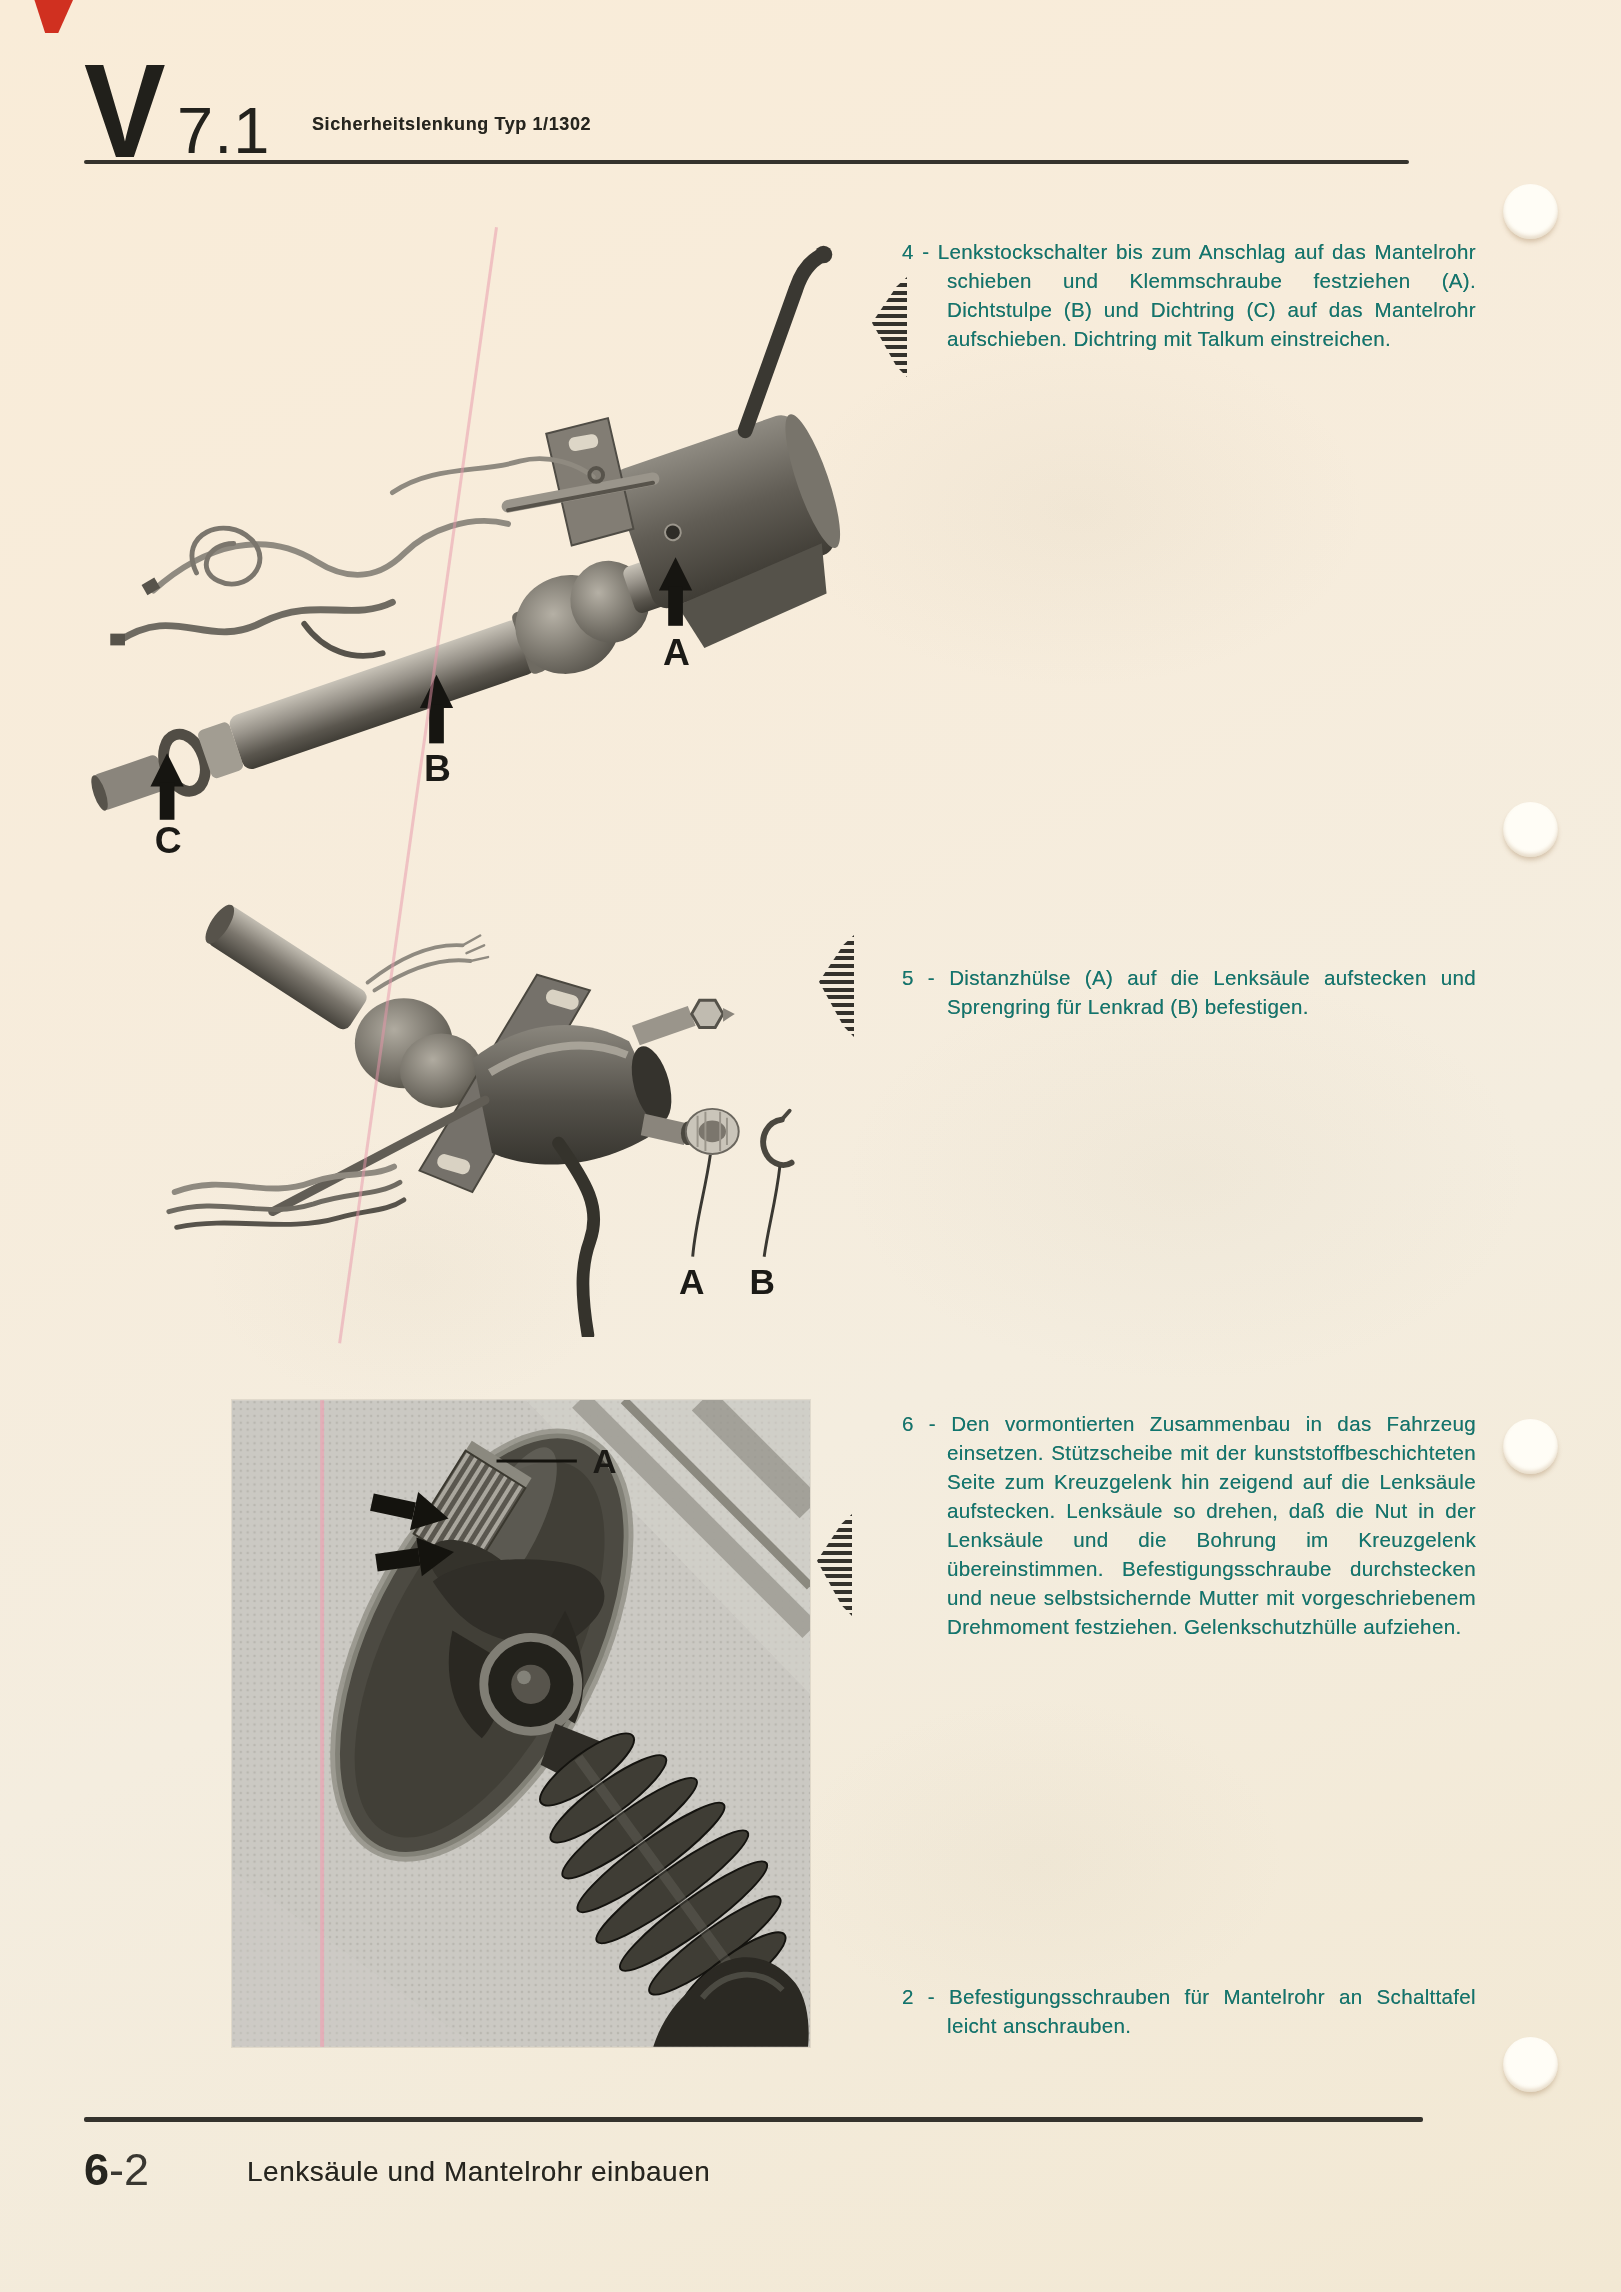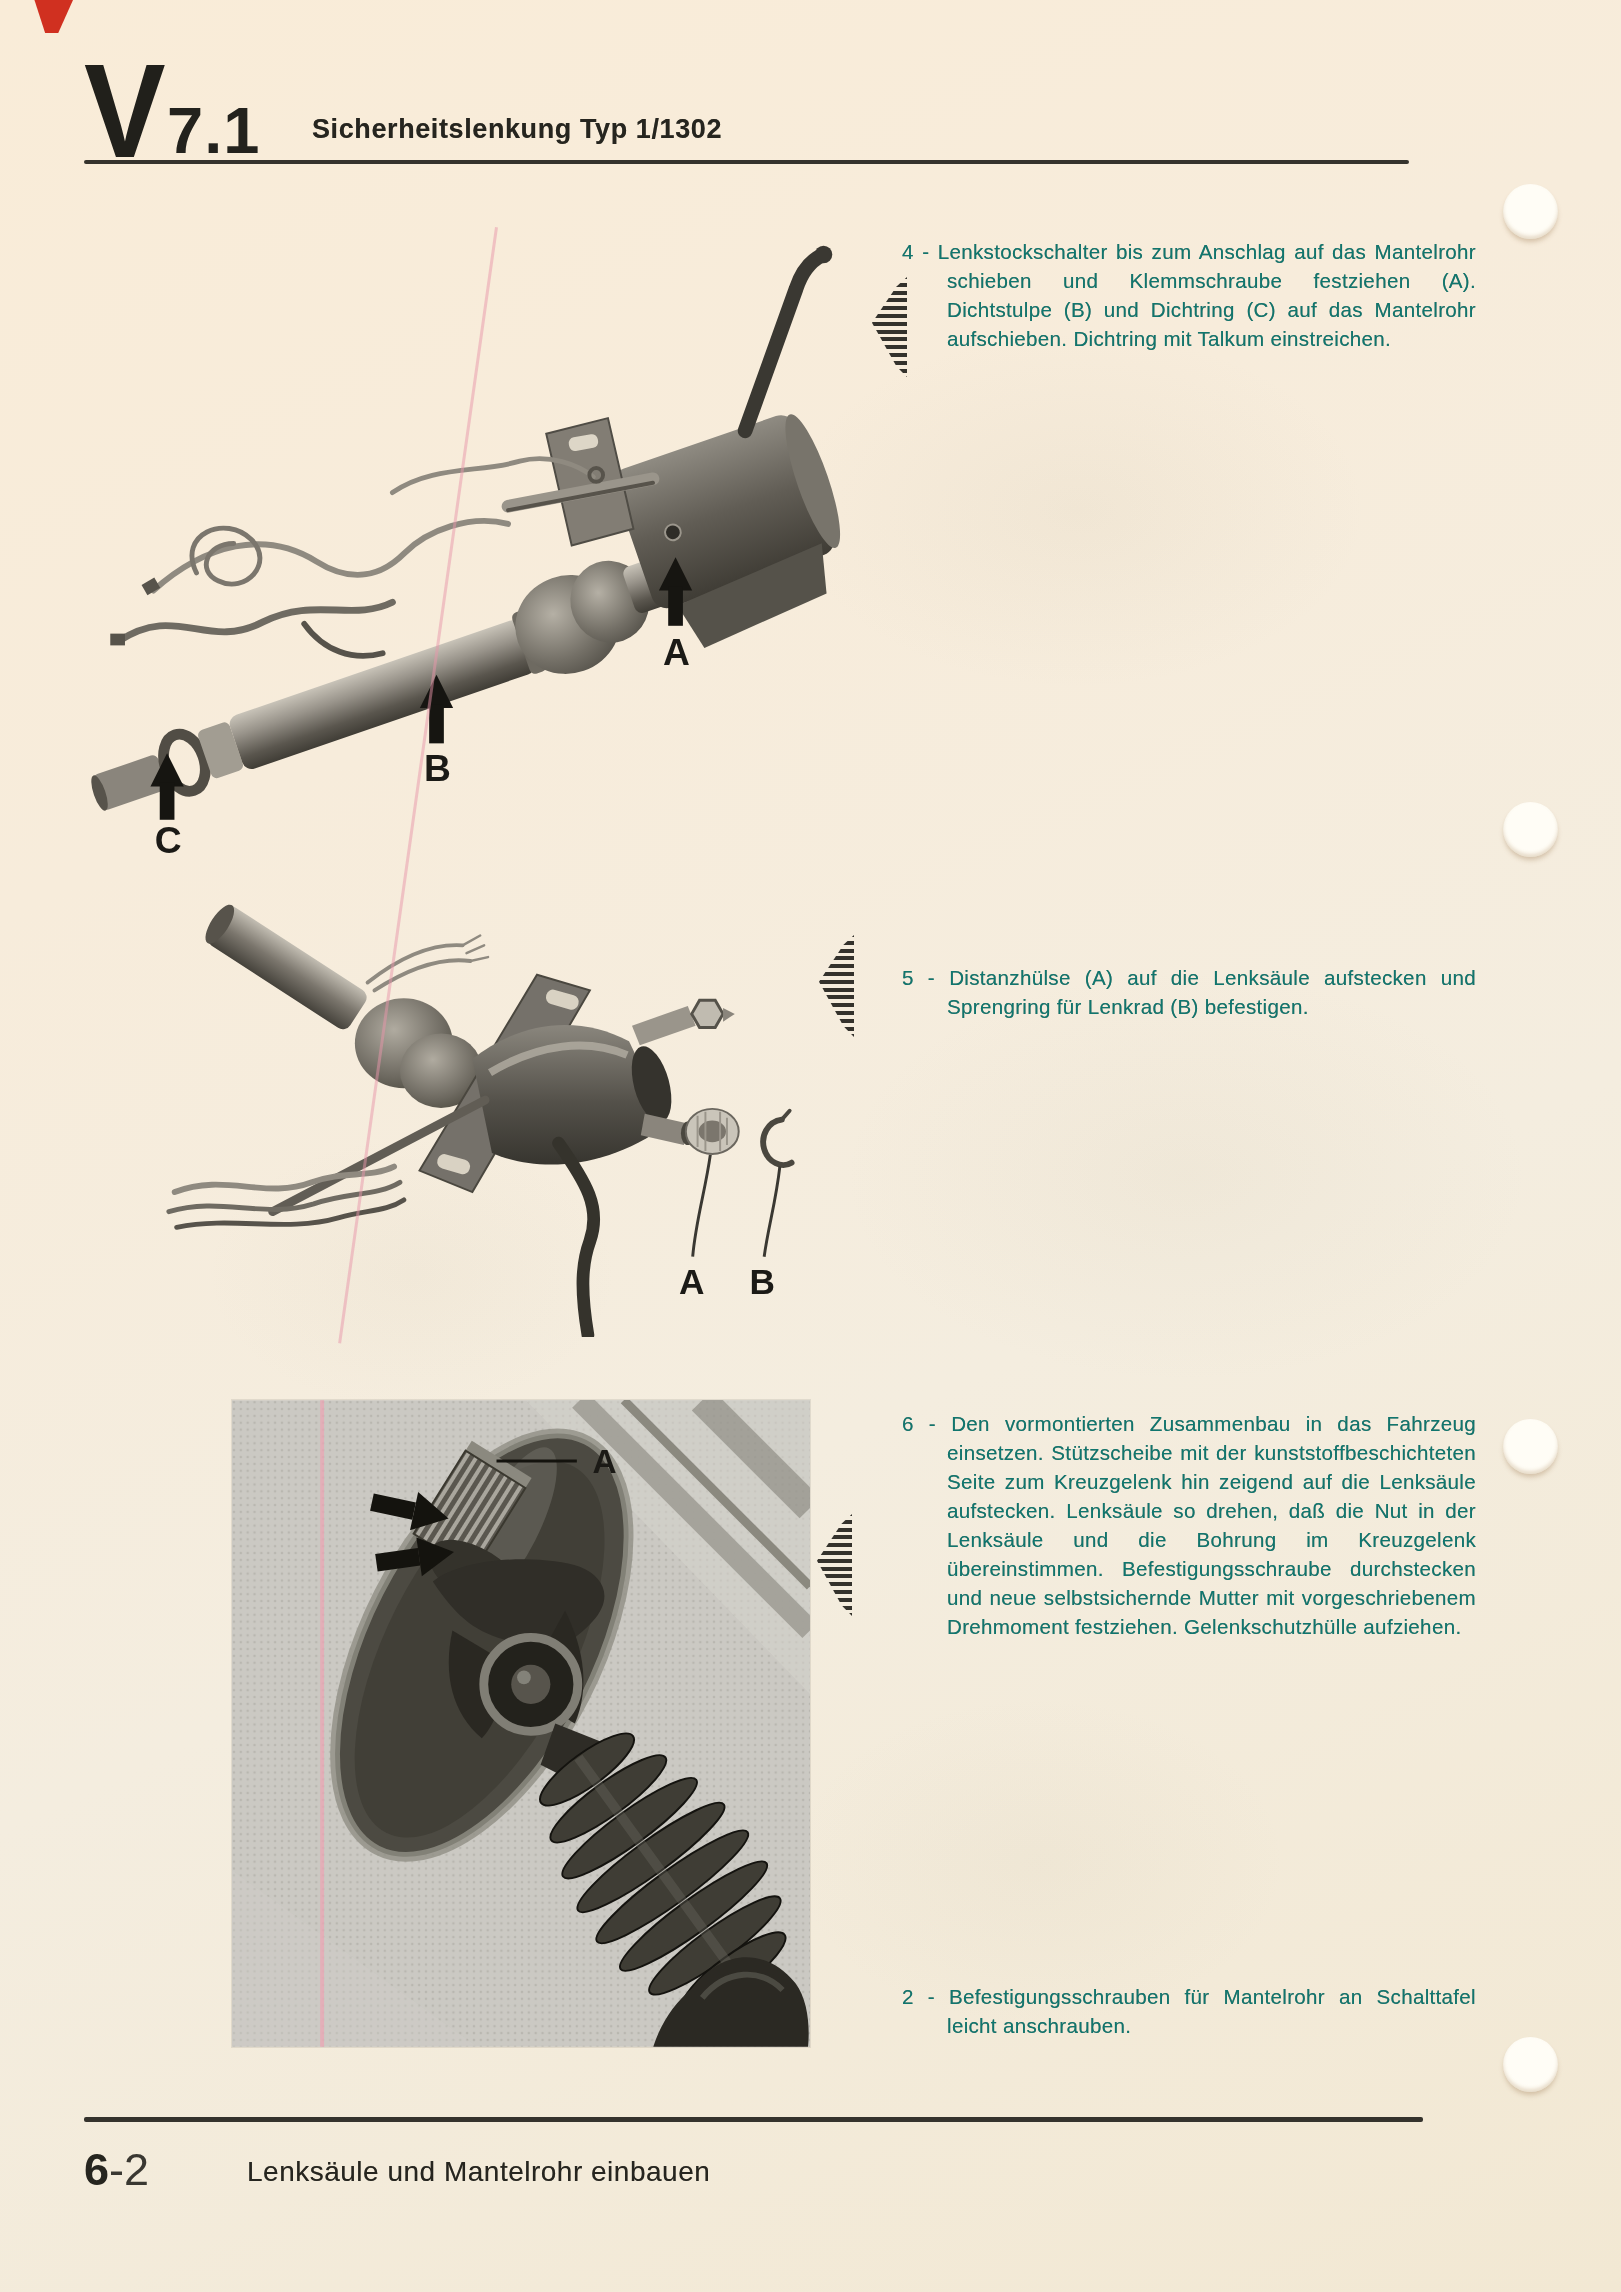--- a/index.html
+++ b/index.html
@@ -18,22 +18,22 @@
       radial-gradient(490px 294px at 1186px 1176px, rgba(188,178,150,.09), transparent 70%),
       radial-gradient(353px 235px at 1039px 1862px, rgba(188,178,150,.08), transparent 70%),
       radial-gradient(294px 196px at 412px 1274px, rgba(188,178,150,.07), transparent 70%);
   }
   .red-tab{
     left:32px;top:0;width:41px;height:33px;background:#d03020;
     clip-path:polygon(6% 0,100% 0,64% 100%,32% 100%);
   }
   .v-big{left:84px;top:45px;font-size:133px;line-height:1;font-weight:bold;color:#21201b;
     transform:scaleX(.92);transform-origin:left top;letter-spacing:-2.9px;}
-  .v-sub{left:167px;top:98px;font-size:65px;line-height:1;font-weight:bold;color:#23221d;letter-spacing:1px;}
-  .page-title{left:312px;top:114px;font-size:27px;font-weight:bold;color:#26251f;letter-spacing:0.6px;
+  .v-sub{left:177px;top:98px;font-size:65px;line-height:1;font-weight:normal;color:#23221d;letter-spacing:1px;}
+  .page-title{left:312px;top:114px;font-size:18px;font-weight:bold;color:#26251f;letter-spacing:0.6px;
     text-shadow:0 0 0.6px rgba(50,48,40,.5);}
   .rule{background:#35332d;border-radius:2px;}
   .rule-top{left:84px;top:160px;width:1325px;height:3.9px;}
   .rule-bottom{left:84px;top:2117px;width:1339px;height:4.9px;}
 
   .step{
     left:902px;width:529px;font-size:20.6px;line-height:29px;color:#0f766e;
     text-align:justify;letter-spacing:0.3px;
     padding-left:45px;text-indent:-45px;
     hyphens:manual;-webkit-hyphens:manual;

